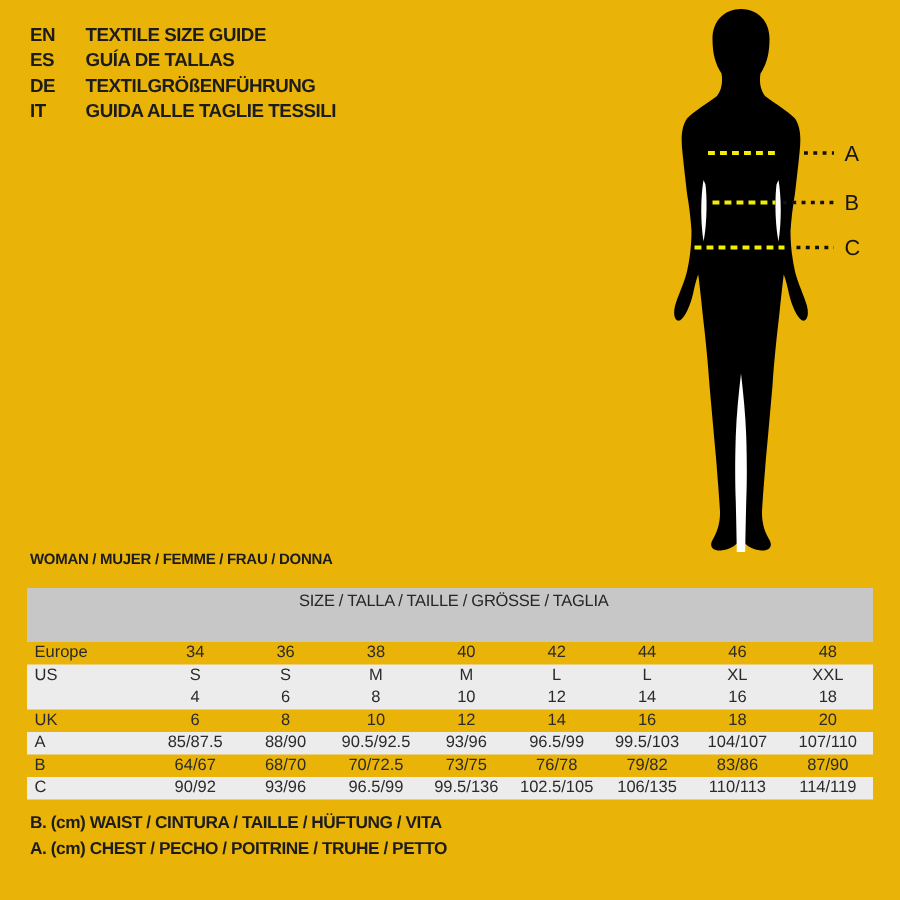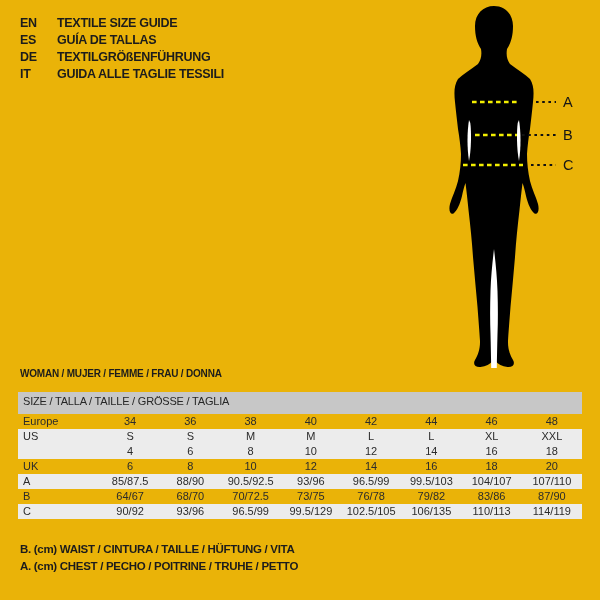--- a/index.html
+++ b/index.html
@@ -19,22 +19,22 @@
   
   .figure-svg{position:absolute;left:410px;top:0;width:200px;height:380px;}
   .measure-label{font-family:"Liberation Sans",sans-serif;font-size:14.5px;fill:#161616;}
 
   
   .woman-title{position:absolute;left:20px;top:368px;font-size:10px;font-weight:bold;letter-spacing:-0.2px;color:#1c1c1c;}
 
   
   .size-table{position:absolute;left:18px;top:392px;width:564px;font-size:11px;color:#2b2b2b;}
   .size-table-header{
-    height:22px;line-height:18px;background:var(--hdr-bg,#c7c7c7);
-    padding-left:5px;letter-spacing:-0.2px;color:#262626;
+    height:36px;line-height:18px;background:var(--hdr-bg,#c7c7c7);
+    padding-left:5px;letter-spacing:-0.2px;color:#262626;text-align:center;
   }
   .trow{display:grid;grid-template-columns:82px repeat(8,1fr);height:15px;line-height:15px;}
   .trow.shaded{background:var(--row-bg,#ececec);}
   .tcell-label{padding-left:5px;text-align:left;}
   .tcell{text-align:center;}
 
   
   .legend{position:absolute;left:20px;top:541px;}
   .legend-row{font-size:11.5px;font-weight:bold;line-height:16.5px;letter-spacing:-0.3px;color:#1c1c1c;}
 </style>
@@ -208,21 +208,21 @@
           <span class="tcell">76/78</span>
           <span class="tcell">79/82</span>
           <span class="tcell">83/86</span>
           <span class="tcell">87/90</span>
         </div>
         <div class="trow shaded">
           <span class="tcell-label">C</span>
           <span class="tcell">90/92</span>
           <span class="tcell">93/96</span>
           <span class="tcell">96.5/99</span>
-          <span class="tcell">99.5/129</span>
+          <span class="tcell">99.5/136</span>
           <span class="tcell">102.5/105</span>
           <span class="tcell">106/135</span>
           <span class="tcell">110/113</span>
           <span class="tcell">114/119</span>
         </div>
       </div>
   </div>
 
   <div class="legend">
       <div class="legend-row">B. (cm) WAIST / CINTURA / TAILLE / HÜFTUNG / VITA</div>

